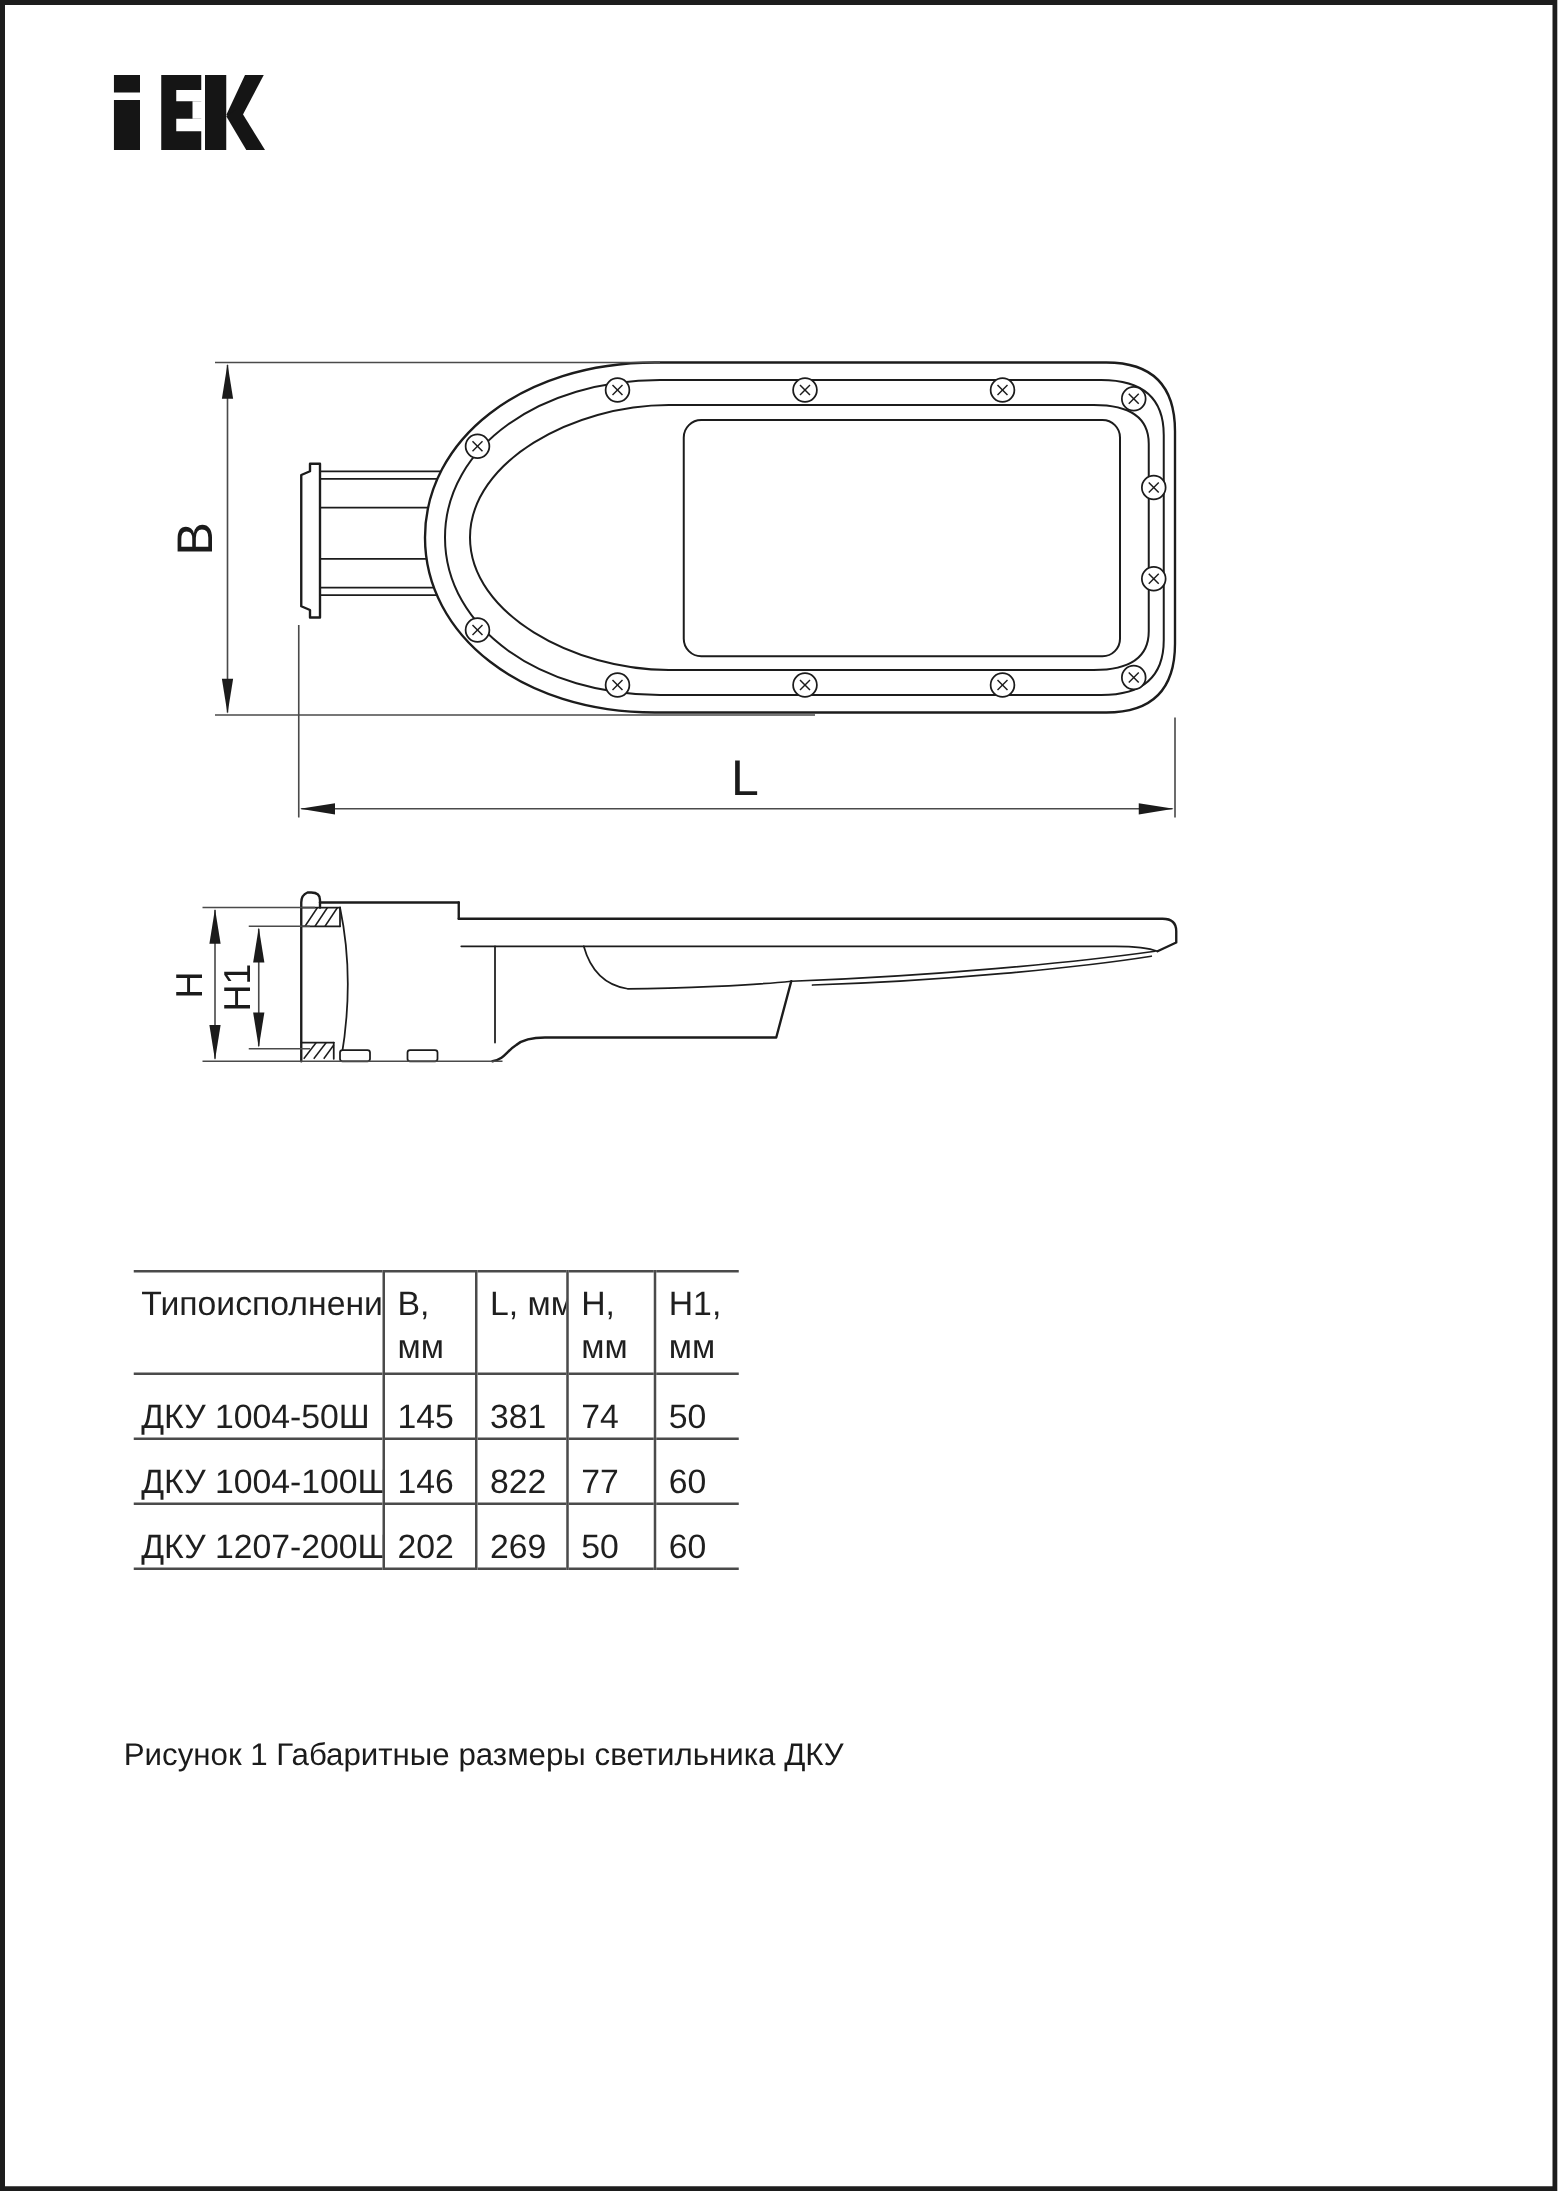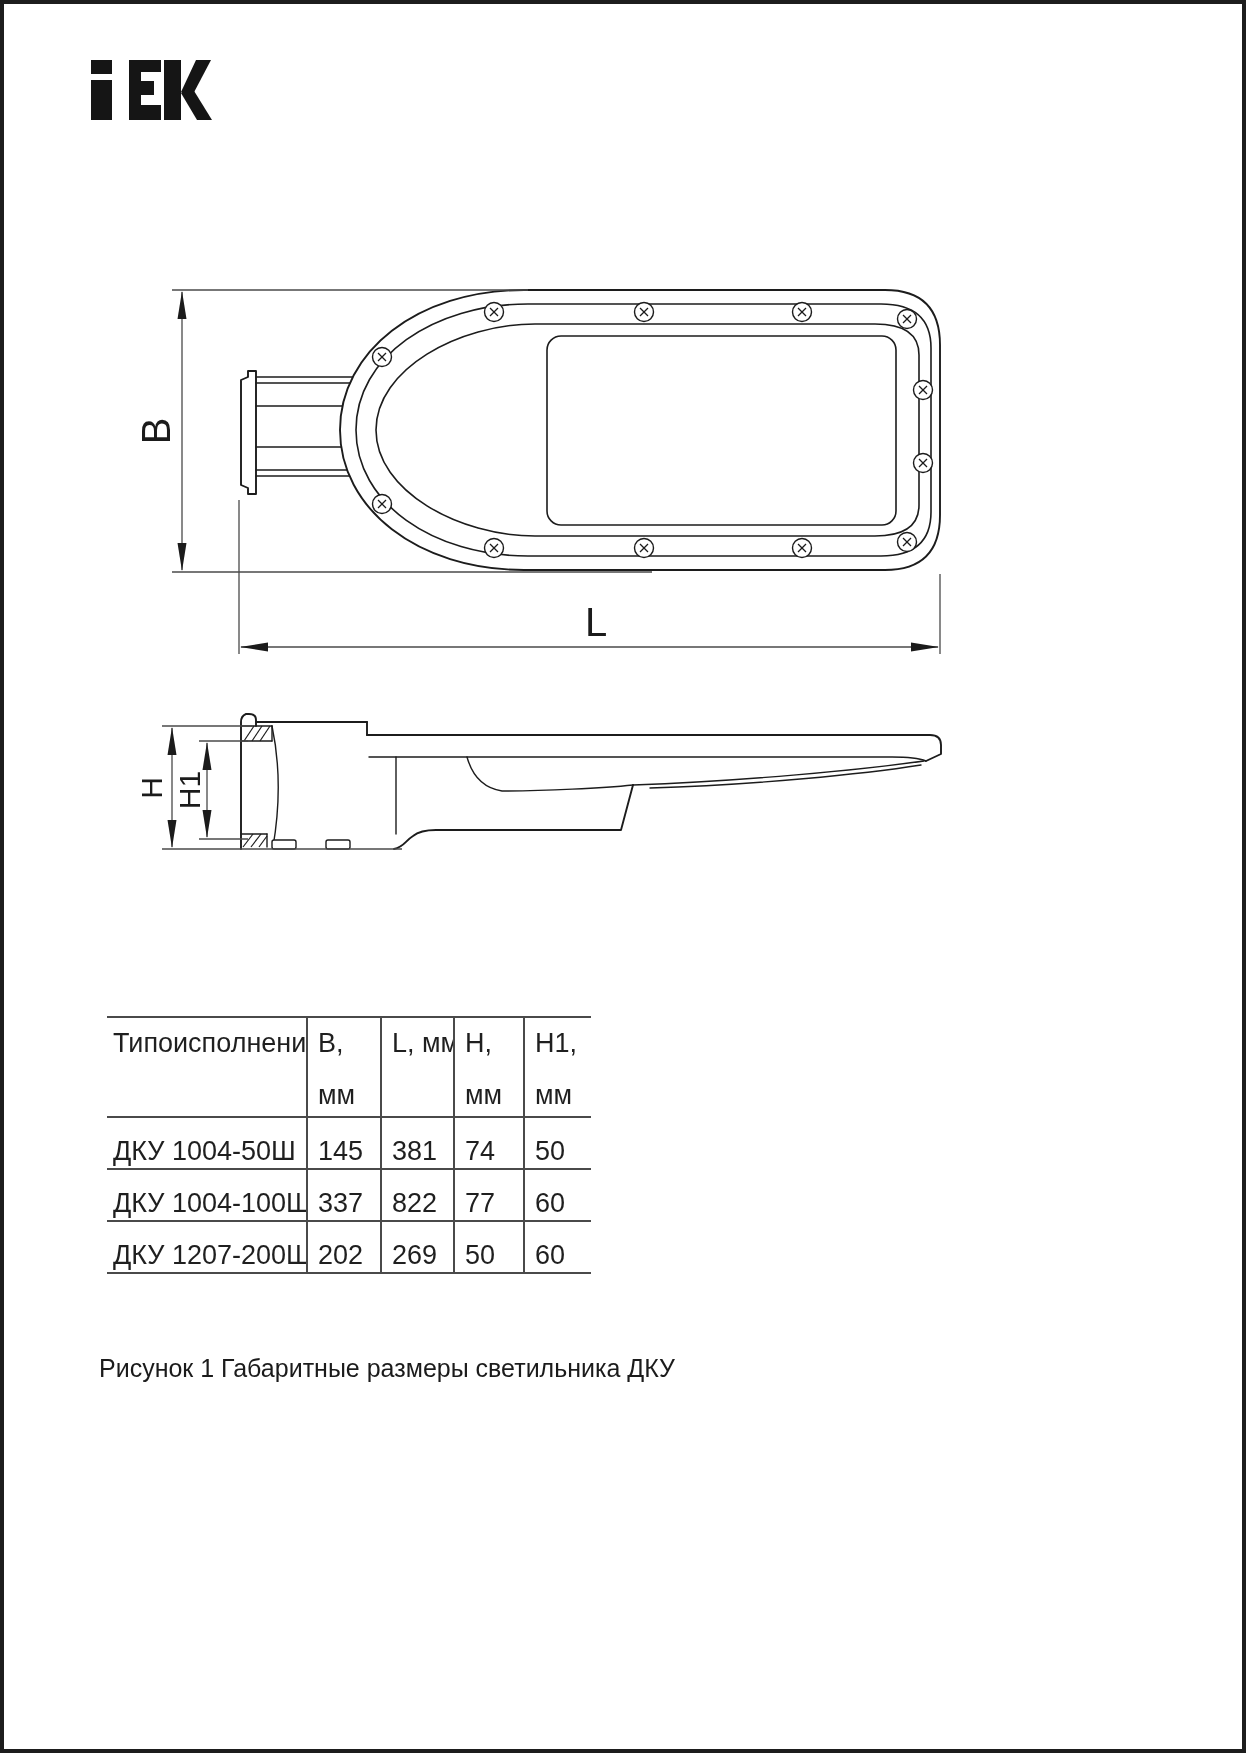--- a/index.html
+++ b/index.html
@@ -38,24 +38,24 @@
   .dims tr{border-bottom:2px solid #4a4a4a;}
   .dims th,.dims td{
     border-left:2px solid #4a4a4a;
     font-weight:normal;text-align:left;white-space:nowrap;
     box-sizing:border-box;overflow:hidden;
   }
   .dims th:first-child,.dims td:first-child{border-left:none;}
   .dims th{height:80px;vertical-align:top;padding:8px 4px 4px 10px;}
   .dims td{height:51px;vertical-align:middle;padding:16px 4px 0 10px;margin-left:42px;}
   .dims th:first-child,.dims td:first-child{padding-left:6px;}
-  .hline2{display:block;margin-top:18px;}
+  .hline2{display:block;}
 
   .caption{
-    position:absolute;left:95px;top:1350px;
+    position:absolute;left:95px;top:1386px;
     font-size:25px;color:#1b1b1b;white-space:nowrap;
   }
 </style>
 </head>
 <body>
 
 <div class="page">
 
   <svg class="logo" width="122" height="62" viewBox="0 0 122 62" role="img" aria-label="IEK">
     <g fill="#151515">
@@ -251,21 +251,21 @@
     <tbody>
       <tr>
         <td>ДКУ 1004-50Ш</td>
         <td>145</td>
         <td>381</td>
         <td>74</td>
         <td>50</td>
       </tr>
       <tr>
         <td>ДКУ 1004-100Ш</td>
-        <td>337</td>
+        <td>146</td>
         <td>822</td>
         <td>77</td>
         <td>60</td>
       </tr>
       <tr>
         <td>ДКУ 1207-200Ш</td>
         <td>202</td>
         <td>269</td>
         <td>50</td>
         <td>60</td>

